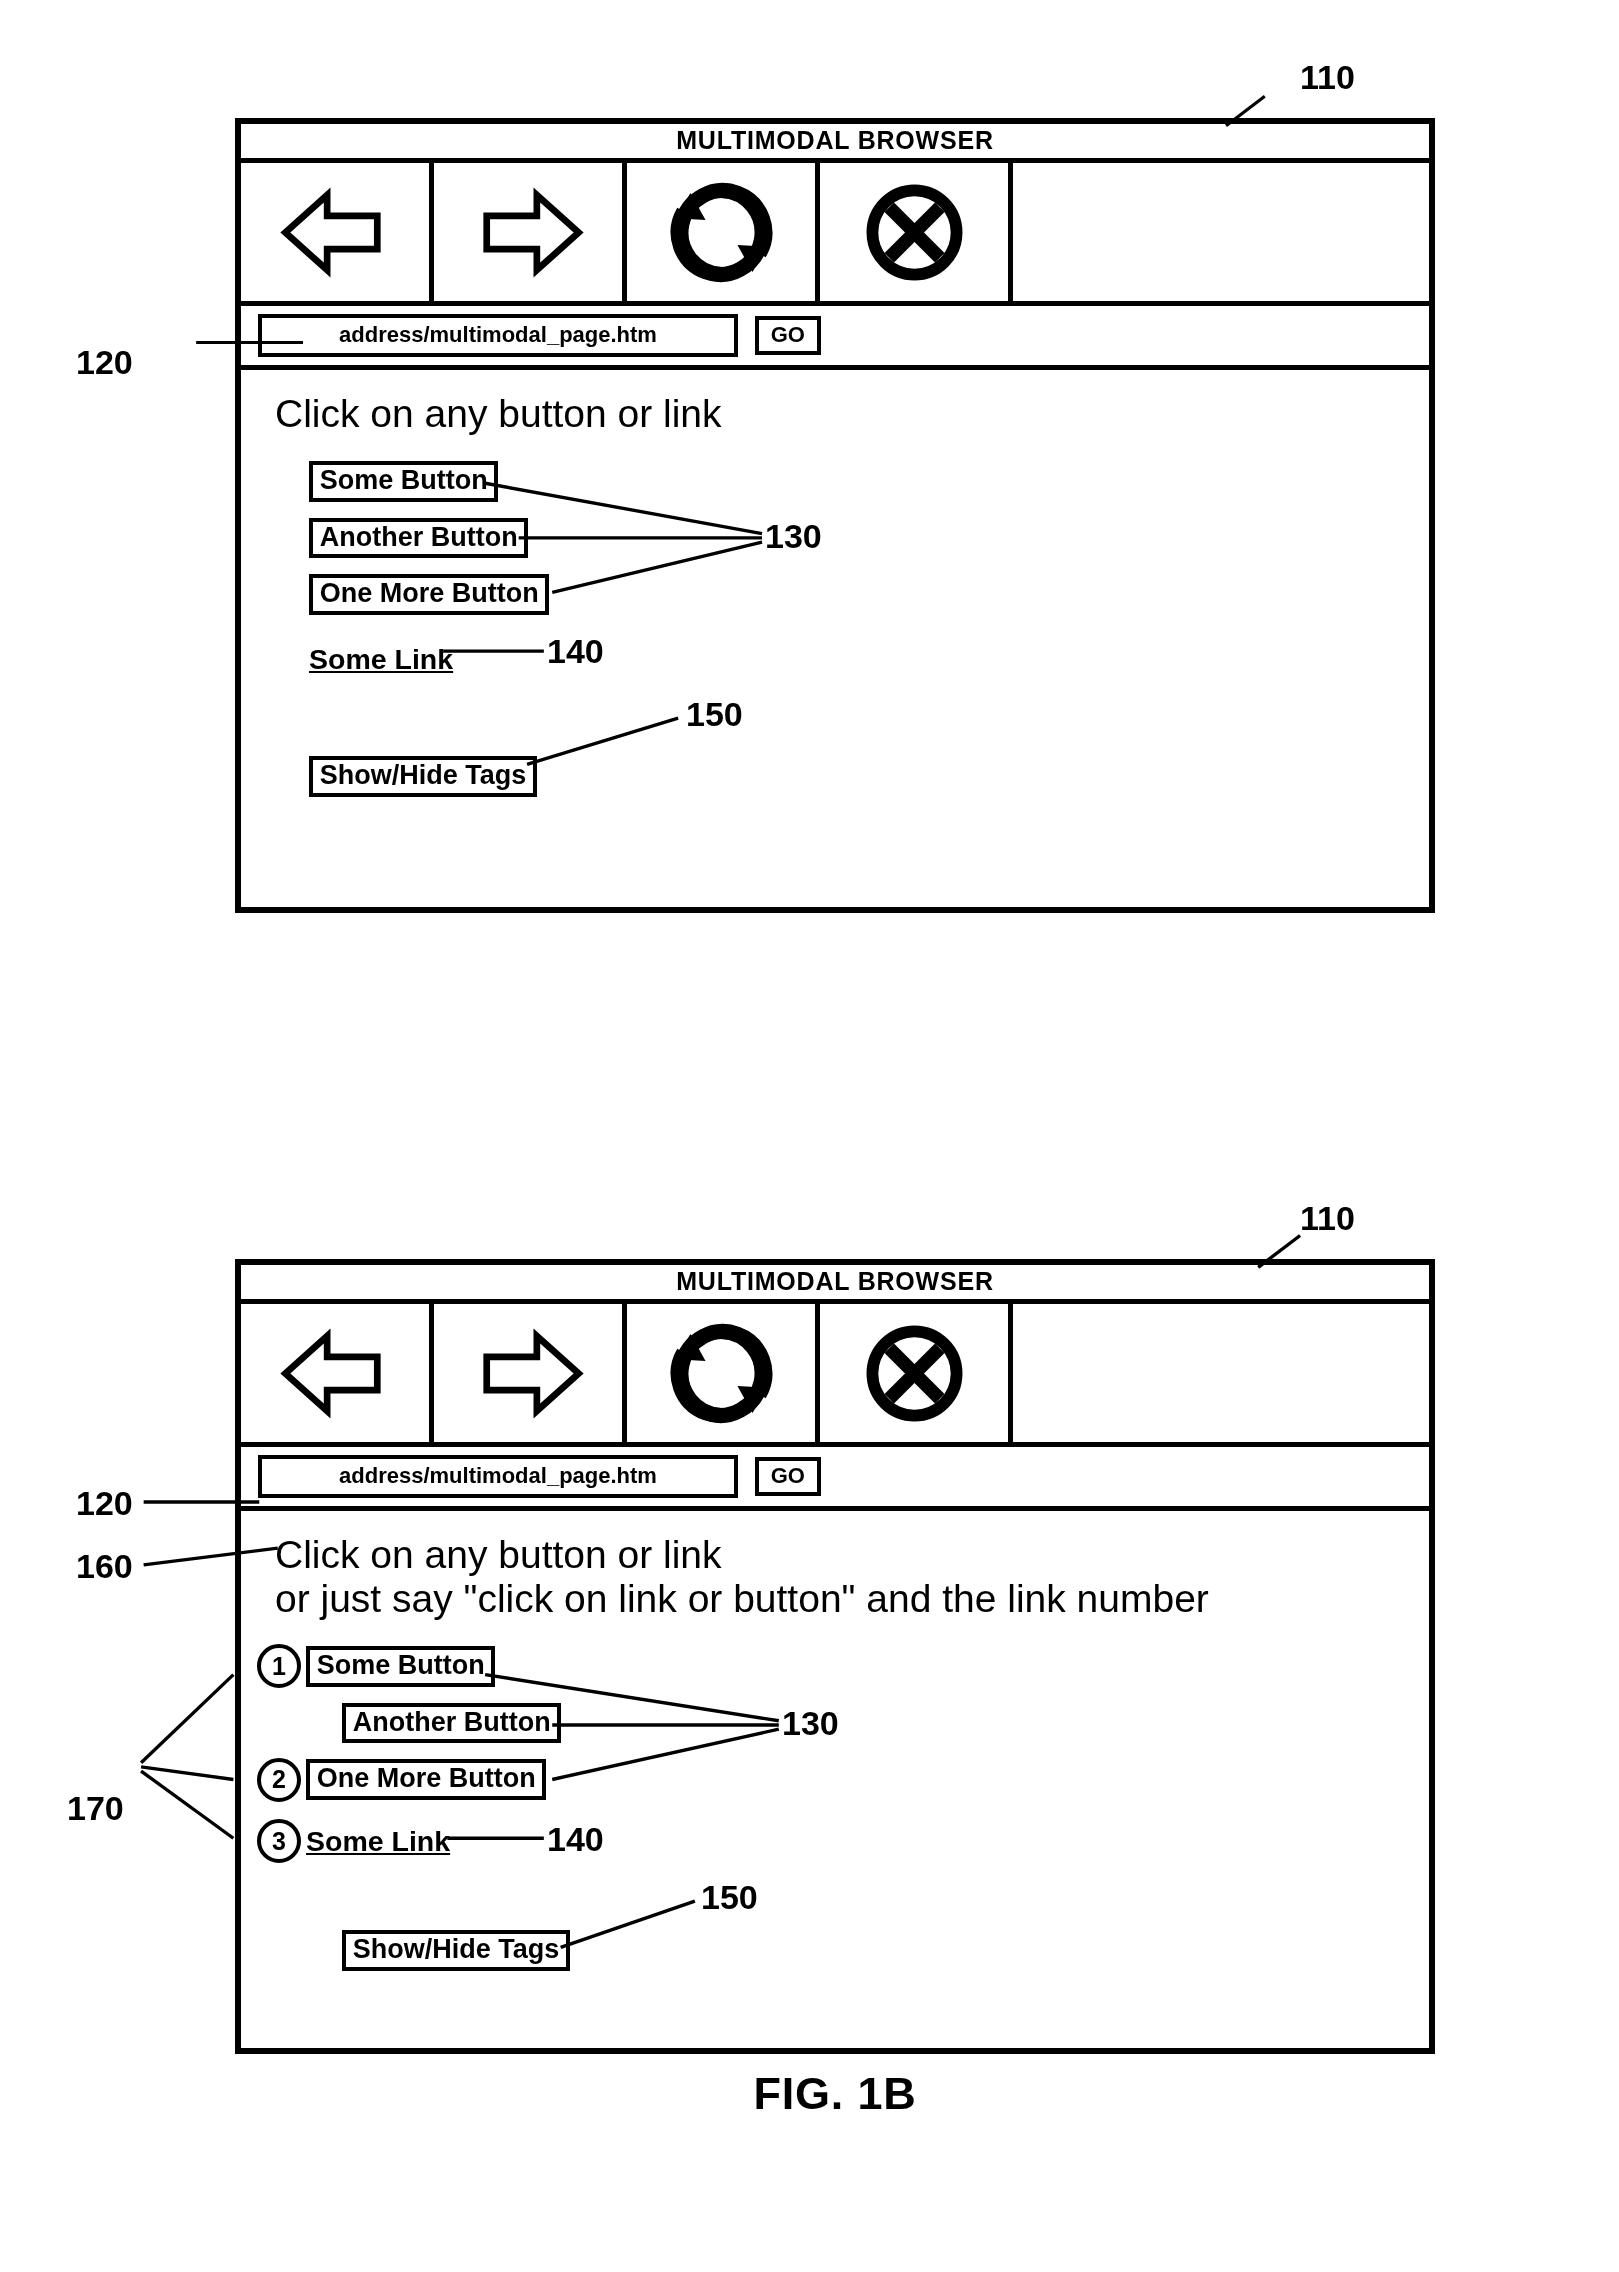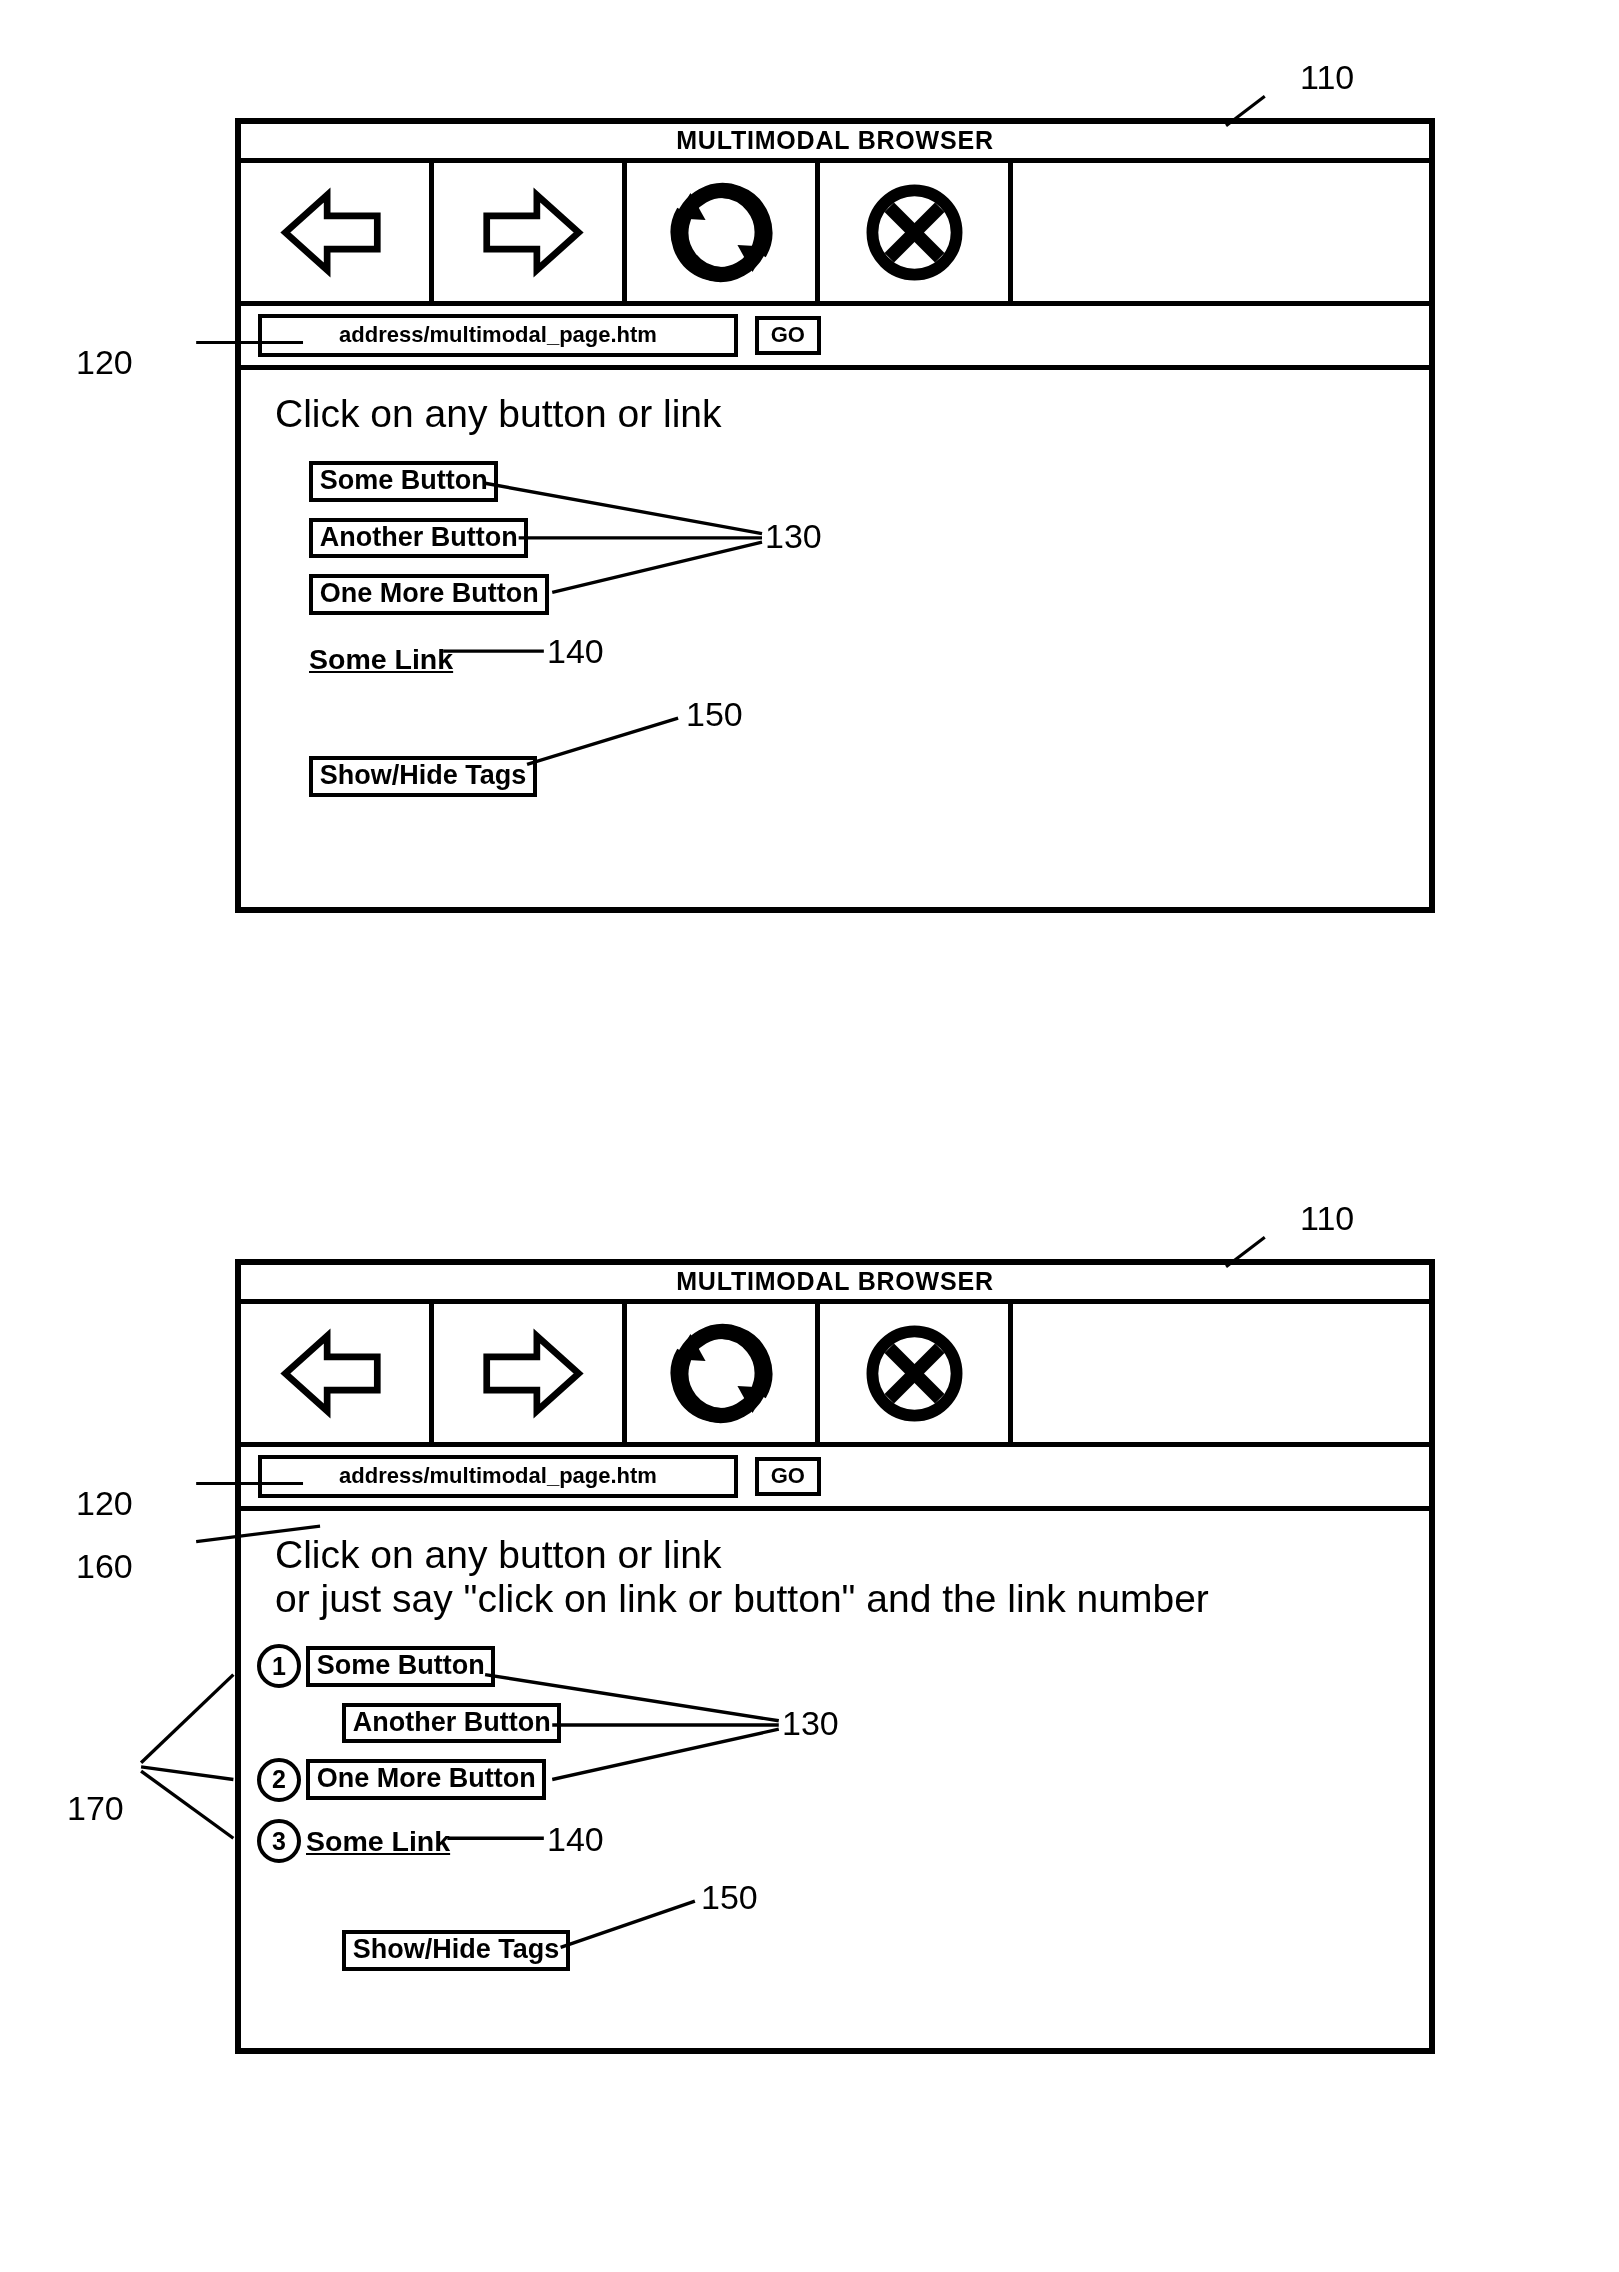--- a/index.html
+++ b/index.html
@@ -118,21 +118,21 @@
     font-size: 45px;
     font-weight: 900;
     margin-top: 13.4px;
     letter-spacing: 0.8px;
   }
   
   .callouts { position: absolute; inset: 0; pointer-events: none; }
   .refnum {
     position: absolute;
     font-size: 34px;
-    font-weight: 400;
+    font-weight: 700;
   }
   svg.leads { position: absolute; inset: 0; width: 100%; height: 100%; overflow: visible; }
   svg.leads line, svg.leads path { stroke: #000; stroke-width: 4; fill: none; }
   
   .icon-stroke { stroke:#000; fill:#fff; }
 </style>
 </head>
 <body>
 
 <div class="page">
@@ -300,16 +300,17 @@
       <line x1="1270" y1="-28" x2="1220" y2="10"></line>
       <line x1="-110" y1="290" x2="28" y2="290"></line>
       <line x1="-110" y1="365" x2="50" y2="345"></line>
     </svg>
     <div class="refnum" style="left:1065px; top:-60px">110</div>
     <div class="refnum" style="left:-159px; top:225px">120</div>
     <div class="refnum" style="left:-159px; top:288px">160</div>
     <div class="refnum" style="left:-168px; top:530px">170</div>
   </div>
 
+  <div class="fig-caption">FIG. 1B</div>
 </div>
 
 </div>
 
 
 </body></html>

